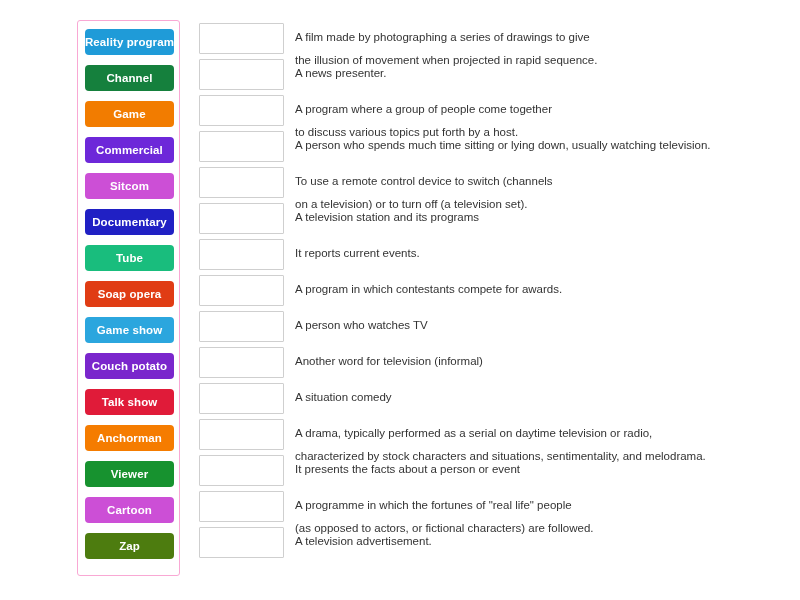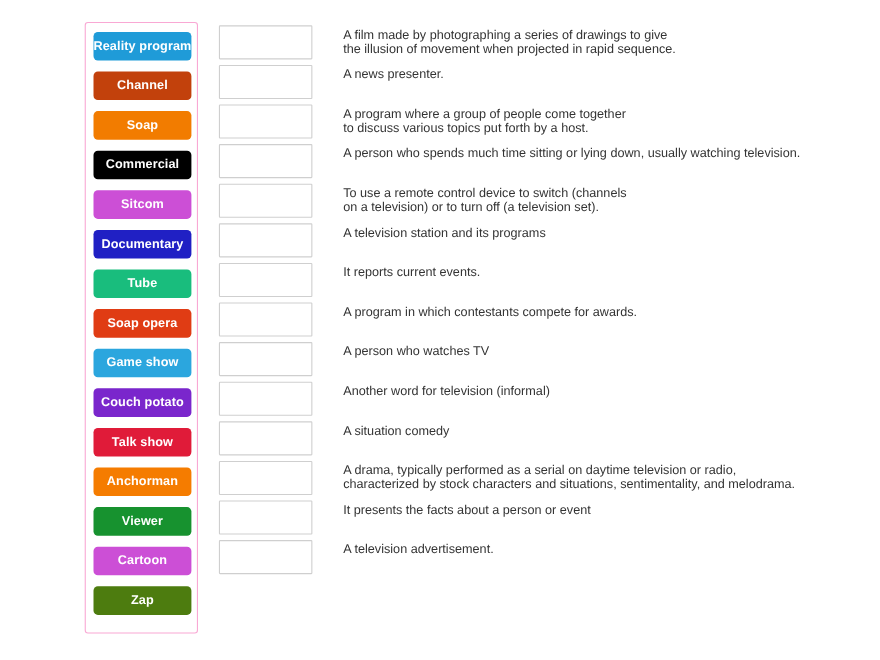--- a/index.html
+++ b/index.html
@@ -71,45 +71,45 @@
   .dropzone {
     width: 85px;
     height: 31px;
     border: 1px solid #cfcfcf;
     background: #ffffff;
     box-sizing: border-box;
     flex: 0 0 auto;
     border-radius: 1px;
   }
   .definition {
-    margin-left: 28px;
+    margin-left: 11px;
     font-size: 11.5px;
-    line-height: 13px;
+    line-height: 23px;
     color: #333333;
     padding-top: 3px;
     flex: 1 1 auto;
     white-space: pre-line;
   }
 </style>
 </head>
 <body>
 
 <div id="app">
 
   <div class="tiles-panel">
     <div class="tile" style="background: rgb(31, 155, 216);">
         <span>Reality program</span>
       </div>
-    <div class="tile" style="background: #c2410c;">
+    <div class="tile" style="background: #15803d;">
         <span>Channel</span>
       </div>
     <div class="tile" style="background: rgb(242, 124, 0);">
-        <span>Soap</span>
-      </div>
-    <div class="tile" style="background: #000000;">
+        <span>Game</span>
+      </div>
+    <div class="tile" style="background: #6d28d9;">
         <span>Commercial</span>
       </div>
     <div class="tile" style="background: rgb(204, 79, 214);">
         <span>Sitcom</span>
       </div>
     <div class="tile" style="background: rgb(32, 32, 196); align-items: center;">
         <span>Documentary</span>
       </div>
     <div class="tile" style="background: rgb(25, 189, 125);">
         <span>Tube</span>
@@ -192,17 +192,22 @@
       <div class="dropzone"></div>
       <div class="definition">A drama, typically performed as a serial on daytime television or radio,
 characterized by stock characters and situations, sentimentality, and melodrama.</div>
     </div>
     <div class="row">
       <div class="dropzone"></div>
       <div class="definition">It presents the facts about a person or event</div>
     </div>
     <div class="row">
       <div class="dropzone"></div>
+      <div class="definition">A programme in which the fortunes of "real life" people
+(as opposed to actors, or fictional characters) are followed.</div>
+    </div>
+    <div class="row">
+      <div class="dropzone"></div>
       <div class="definition">A television advertisement.</div>
     </div>
   </div>
 
 </div>
 
 </body></html>

